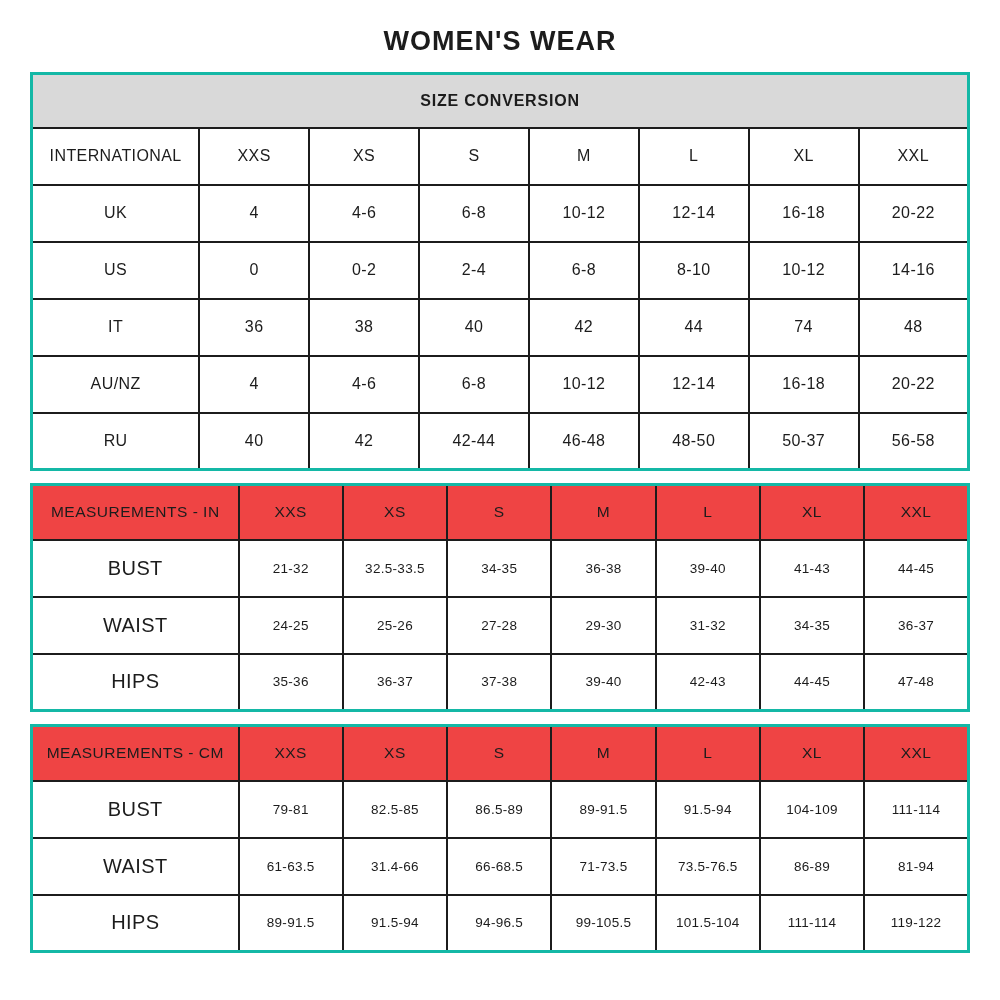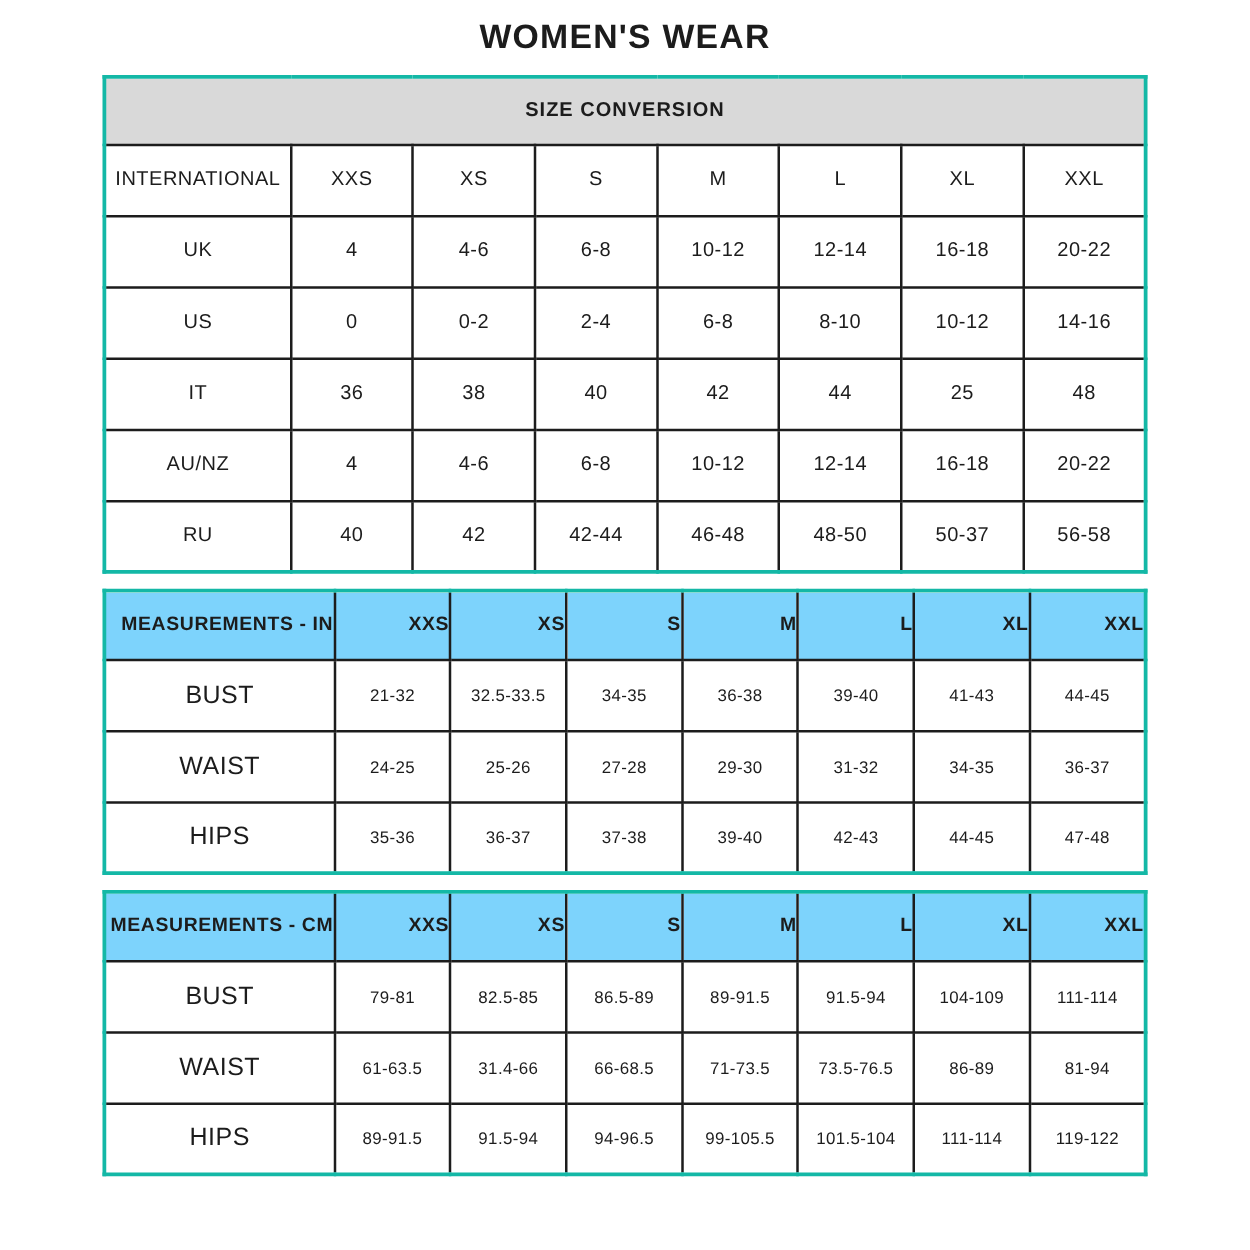--- a/index.html
+++ b/index.html
@@ -2,21 +2,21 @@
 <html><head>
 <meta charset="utf-8">
 <style>
   * { margin:0; padding:0; box-sizing:border-box; }
   html,body { width:1000px; height:1000px; background:#ffffff; }
   body {
     font-family:"Liberation Sans", sans-serif;
     color:#1c1c1c;
     -webkit-font-smoothing:antialiased;
   }
-  .wrap { width:836px; margin:0 auto; padding-top:14px; }
+  .wrap { width:940px; margin:12px auto; padding-top:14px; }
   h1.page-title {
     text-align:center;
     font-size:27px;
     font-weight:bold;
     letter-spacing:1px;
     margin-bottom:15px;
   }
   table.tbl {
     width:100%;
     border-collapse:collapse;
@@ -42,25 +42,24 @@
     background:#d9d9d9;
     font-weight:bold;
     font-size:16px;
     letter-spacing:0.8px;
   }
 
   
   .t23 td { height:57px; font-size:13.5px; letter-spacing:0.3px; }
   .t23 tr.hdr td {
     height:55px;
-    background:#7dd3fc;
-    font-weight:bold;
+    background:#ef4444;
+    font-weight:normal;
     font-size:15.5px;
     letter-spacing:0.5px;
-    text-align:right;
   }
   .t23 td.row-label { font-size:20px; letter-spacing:0.4px; }
 </style>
 </head>
 <body>
 
 <div class="wrap">
   <h1 class="page-title">WOMEN'S WEAR</h1>
 
   <table class="tbl t1">
@@ -108,21 +107,21 @@
           <td class="value-cell">10-12</td>
           <td class="value-cell">14-16</td>
         </tr>
         <tr>
           <td class="row-label">IT</td>
           <td class="value-cell">36</td>
           <td class="value-cell">38</td>
           <td class="value-cell">40</td>
           <td class="value-cell">42</td>
           <td class="value-cell">44</td>
-          <td class="value-cell">25</td>
+          <td class="value-cell">74</td>
           <td class="value-cell">48</td>
         </tr>
         <tr>
           <td class="row-label">AU/NZ</td>
           <td class="value-cell">4</td>
           <td class="value-cell">4-6</td>
           <td class="value-cell">6-8</td>
           <td class="value-cell">10-12</td>
           <td class="value-cell">12-14</td>
           <td class="value-cell">16-18</td>

